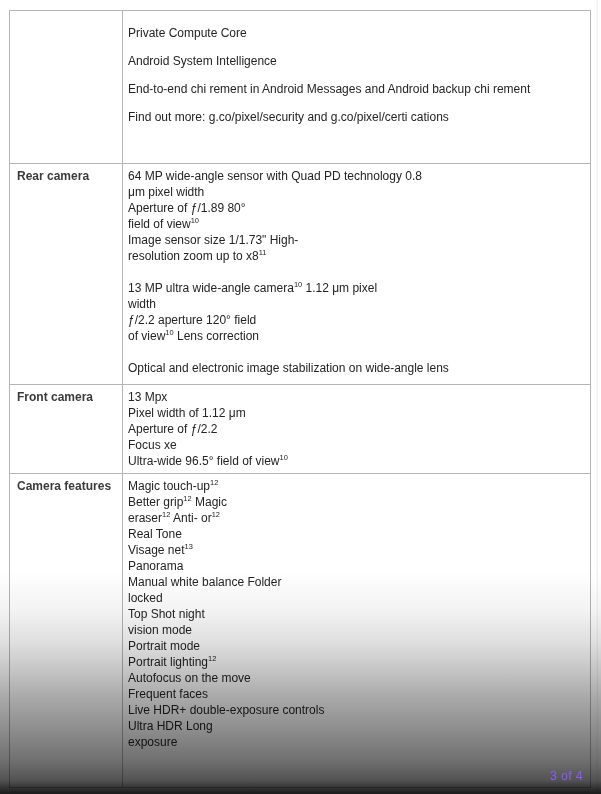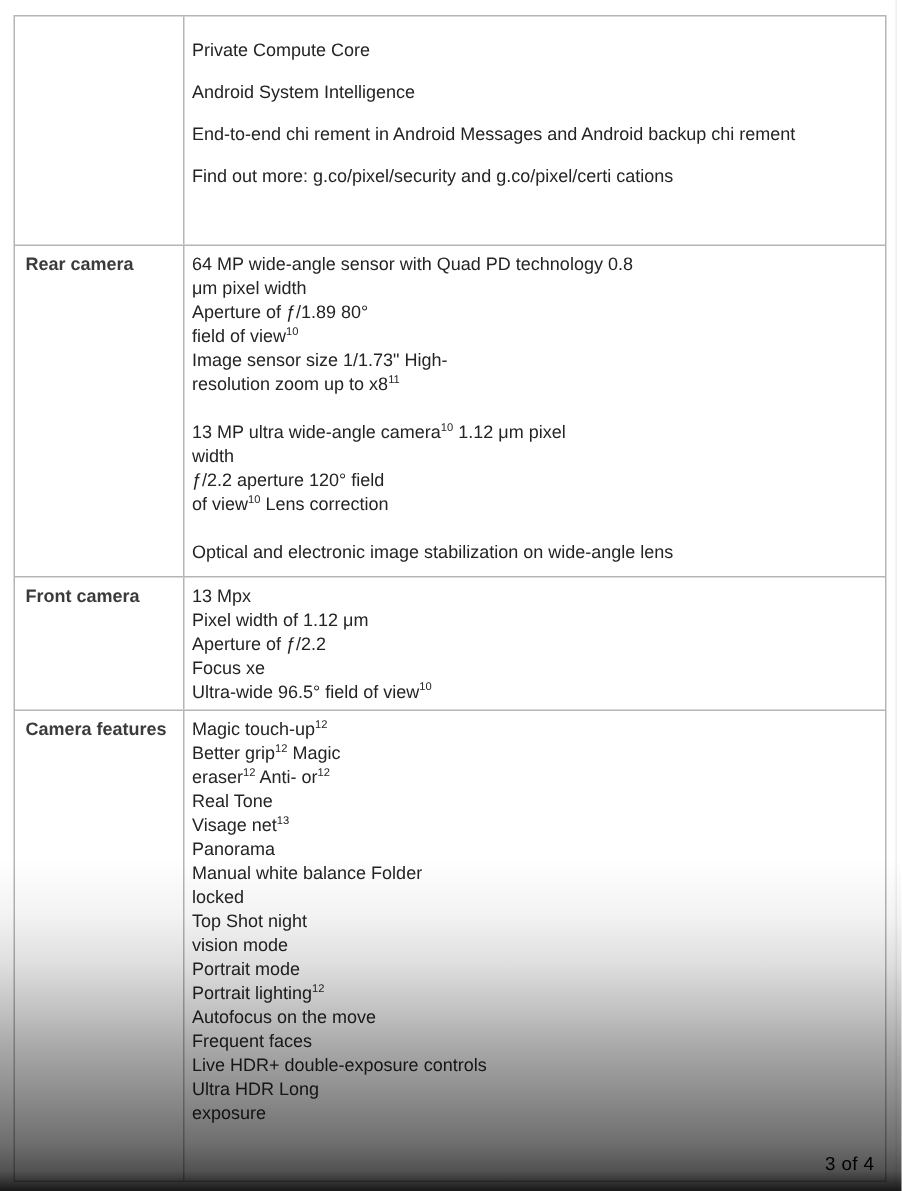--- a/index.html
+++ b/index.html
@@ -65,21 +65,21 @@
       rgba(0,0,0,0.34) 88%,
       rgba(0,0,0,0.45) 92%,
       rgba(0,0,0,0.57) 96%,
       rgba(0,0,0,0.68) 98.3%,
       rgba(0,0,0,0.90) 100%);
   }
 
   .page-indicator {
     position: absolute; right: 18px; bottom: 11px;
     z-index: 6;
-    font-size: 12.5px; color: #000000;
+    font-size: 12.5px; color: #8b5cf6;
     letter-spacing: 0.3px;
   }
 </style>
 </head>
 <body>
 
 <div class="page-edge"></div>
 
 <div class="spec-table">
     <div class="t-row row-0">

